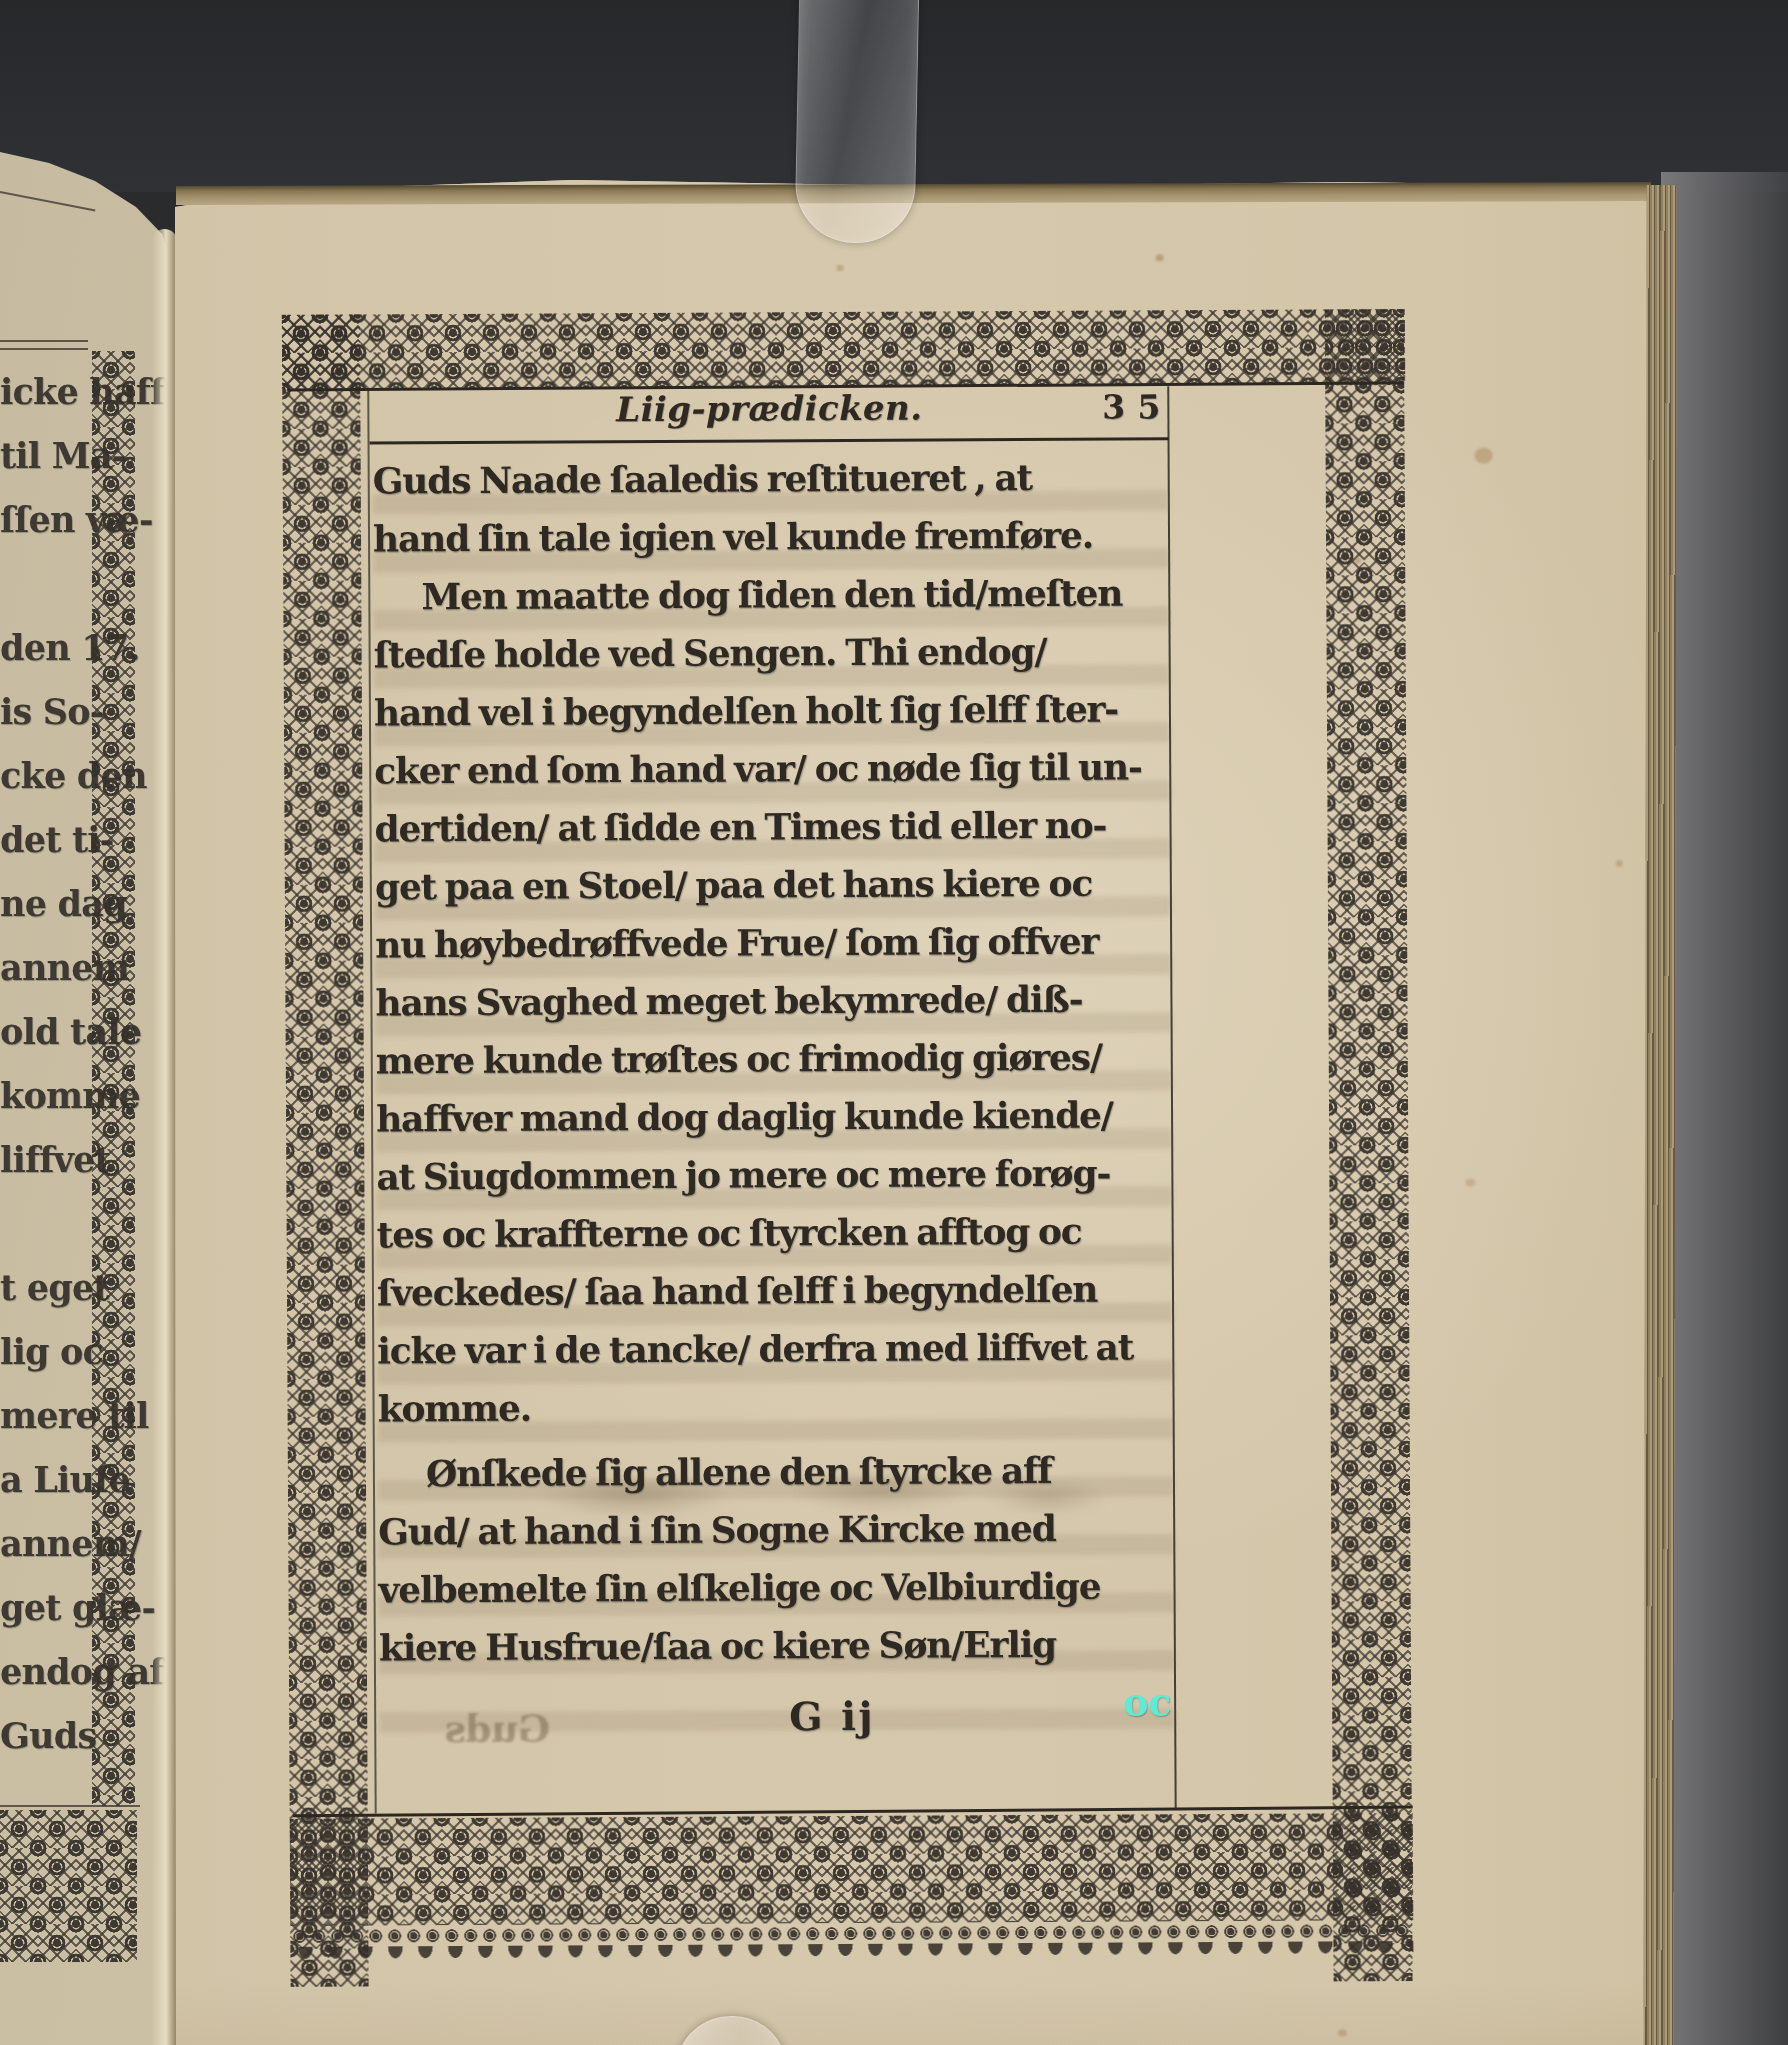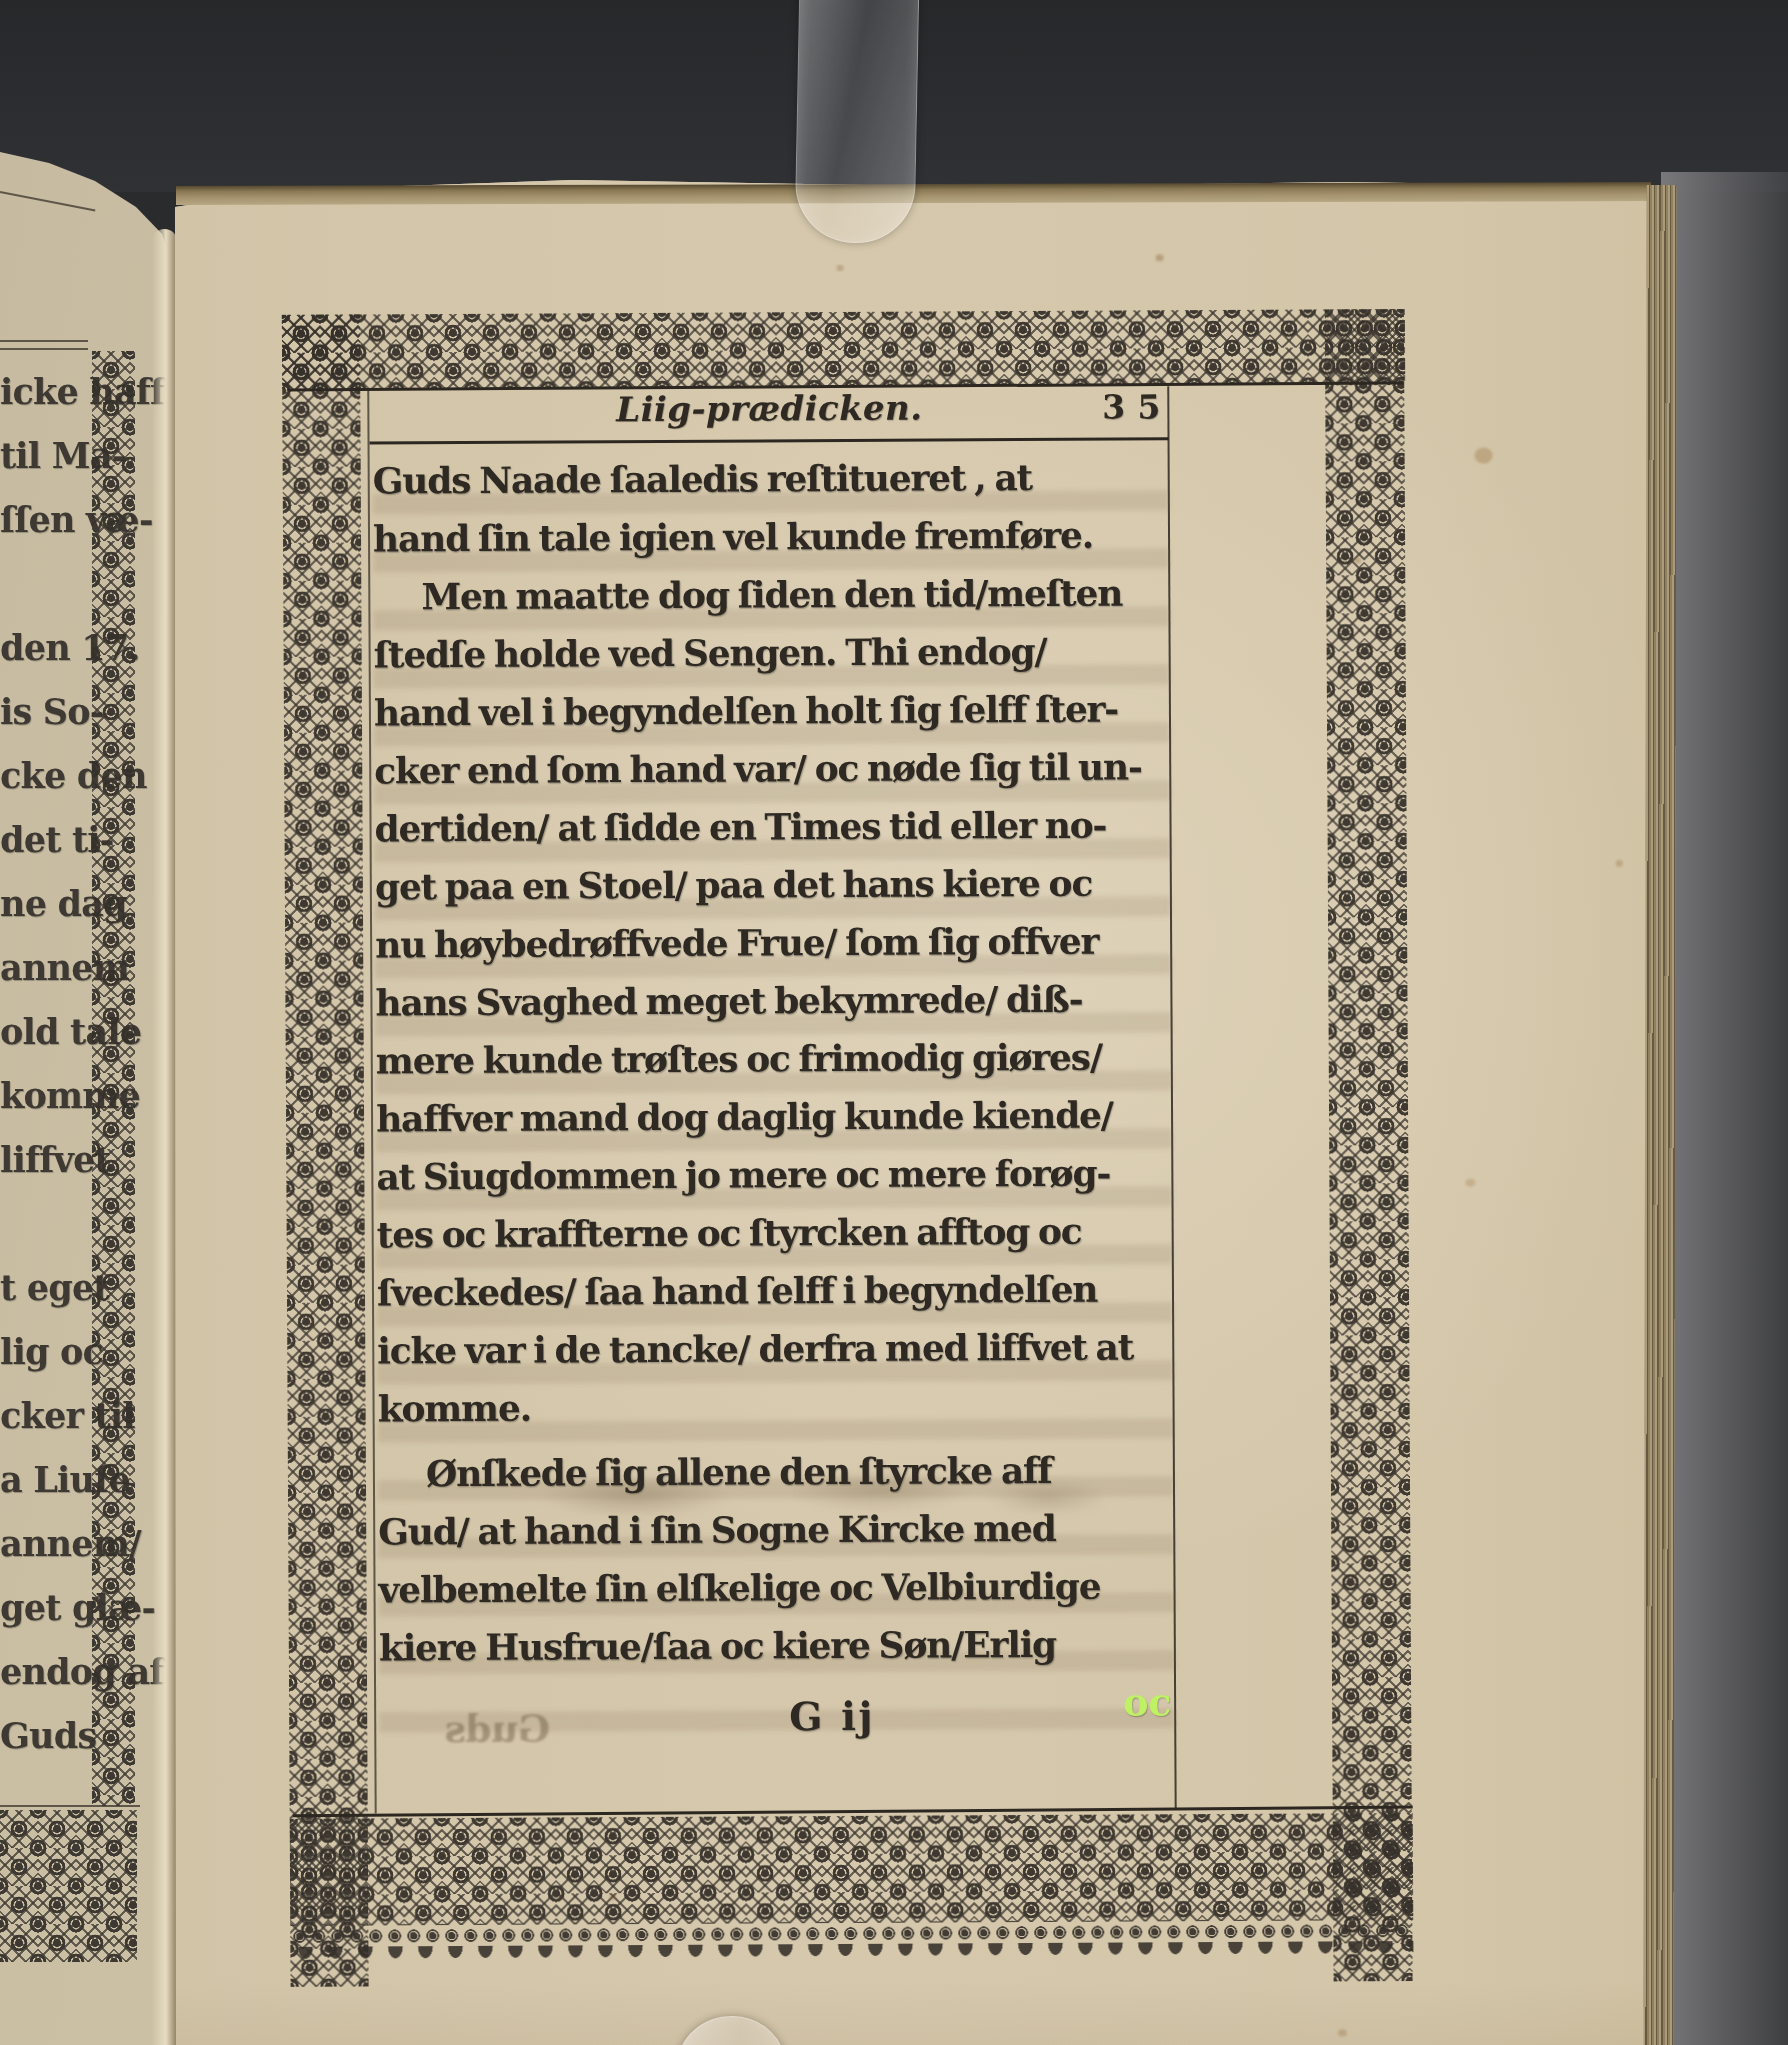--- a/index.html
+++ b/index.html
@@ -94,21 +94,21 @@
   .body-line{height:58px;line-height:58px;font-weight:700;font-size:36px;color:#2e2922;
     letter-spacing:-1.2px;word-spacing:-2.5px;white-space:nowrap;
     text-shadow:0.8px 1.2px 1.2px rgba(47,42,35,.33);}
   .body-line.indent{padding-left:48px;}
   .body-line.para-gap{margin-top:7.4px;}
 
   #signature-row{left:376px;top:1681px;width:795px;height:61px;}
   #signature-mark{position:absolute;left:410px;top:12px;font-weight:700;font-size:39px;
     color:#2e2922;letter-spacing:2.5px;text-shadow:0.8px 1.2px 1.2px rgba(47,42,35,.33);}
   #catchword{position:absolute;right:2.5px;top:0;font-weight:700;font-size:38px;
-    color:#bef264;text-shadow:0.8px 1.2px 1.2px rgba(47,42,35,.33);}
+    color:#5eead4;text-shadow:0.8px 1.2px 1.2px rgba(47,42,35,.33);}
 
   
   #ghost-rows{left:376px;top:454px;width:796px;height:1285px;filter:blur(2.5px);
     background:repeating-linear-gradient(180deg, rgba(106,89,63,0) 0 38px, rgba(106,89,63,.14) 38px 58px);}
   #ghost-patch{left:470px;top:1456px;width:655px;height:78px;filter:blur(3.7px);
     background:
       radial-gradient(ellipse 131px 29px at 25% 50%, rgba(110,92,64,.30), transparent 75%),
       radial-gradient(ellipse 123px 29px at 62% 45%, rgba(110,92,64,.26), transparent 75%),
       radial-gradient(ellipse 82px 24.5px at 88% 55%, rgba(110,92,64,.24), transparent 75%);}
   #ghost-word{left:442px;top:1704px;font-weight:700;font-size:38px;color:rgba(92,76,52,.40);
@@ -145,21 +145,21 @@
     <div class="frag-line">cke den</div>
     <div class="frag-line">det ti-</div>
     <div class="frag-line">ne dag</div>
     <div class="frag-line">annem</div>
     <div class="frag-line">old tale</div>
     <div class="frag-line">komme</div>
     <div class="frag-line">liffvet</div>
     <div class="frag-line"></div>
     <div class="frag-line">t eget</div>
     <div class="frag-line">lig oc</div>
-    <div class="frag-line">cker til</div>
+    <div class="frag-line">mere til</div>
     <div class="frag-line">a Liuſe</div>
     <div class="frag-line">annem/</div>
     <div class="frag-line">get glæ-</div>
     <div class="frag-line">endog aff</div>
     <div class="frag-line">Guds</div>
   </div>
 <div class="abs lp-rule" id="lp-rule-bottom"></div>
 <div class="abs orn" id="lp-orn-bottom"></div>
 <div class="abs" id="left-page-edge-light"></div>
 

